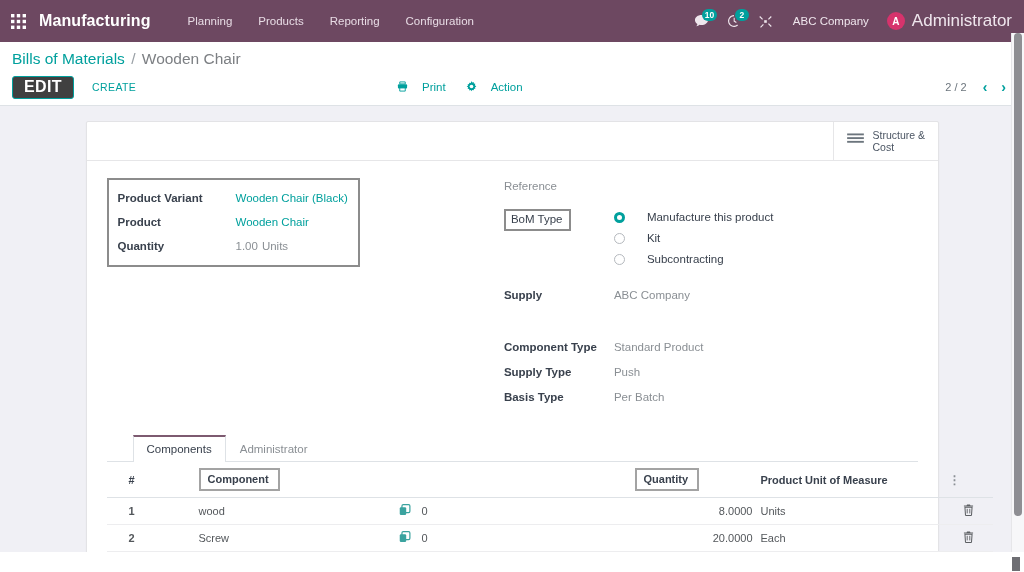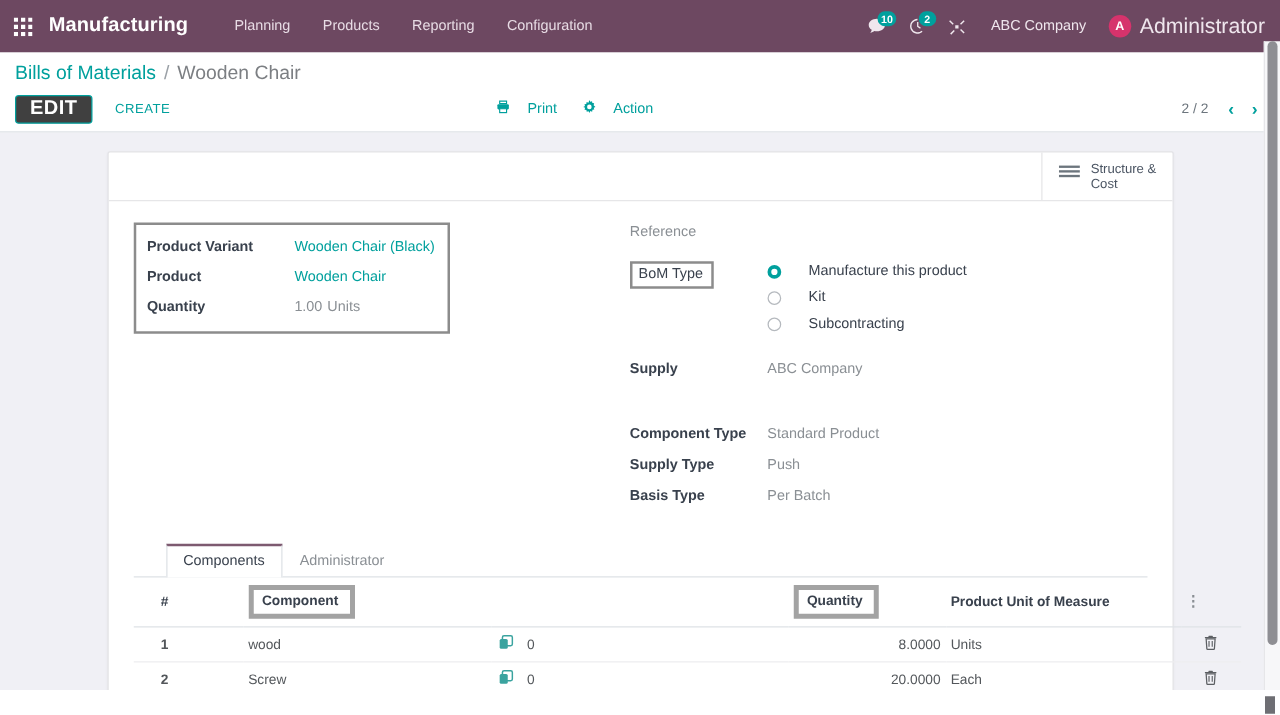--- a/index.html
+++ b/index.html
@@ -338,21 +338,21 @@
   }
   table.olist td {
     font-size: 11px;
     color: #53575b;
     padding: 6px 4px 6px 4px;
     border-bottom: 1px solid #ededef;
     white-space: nowrap;
     overflow: hidden;
   }
   .th-box {
-    border: 4px solid #a3a3a3;
+    border: 2px solid #a3a3a3;
     padding: 3px 9px 4px 7px;
     display: inline-block;
     line-height: 12px;
   }
   .col-num   { width: 62px; padding-left: 22px !important; }
   .col-comp  { width: 190px; }
   .col-attr  { width: 230px; }
   .col-qty   { width: 118px; text-align: right; }
   .col-uom   { width: 180px; }
   .col-trash { width: 40px; text-align: center; }

